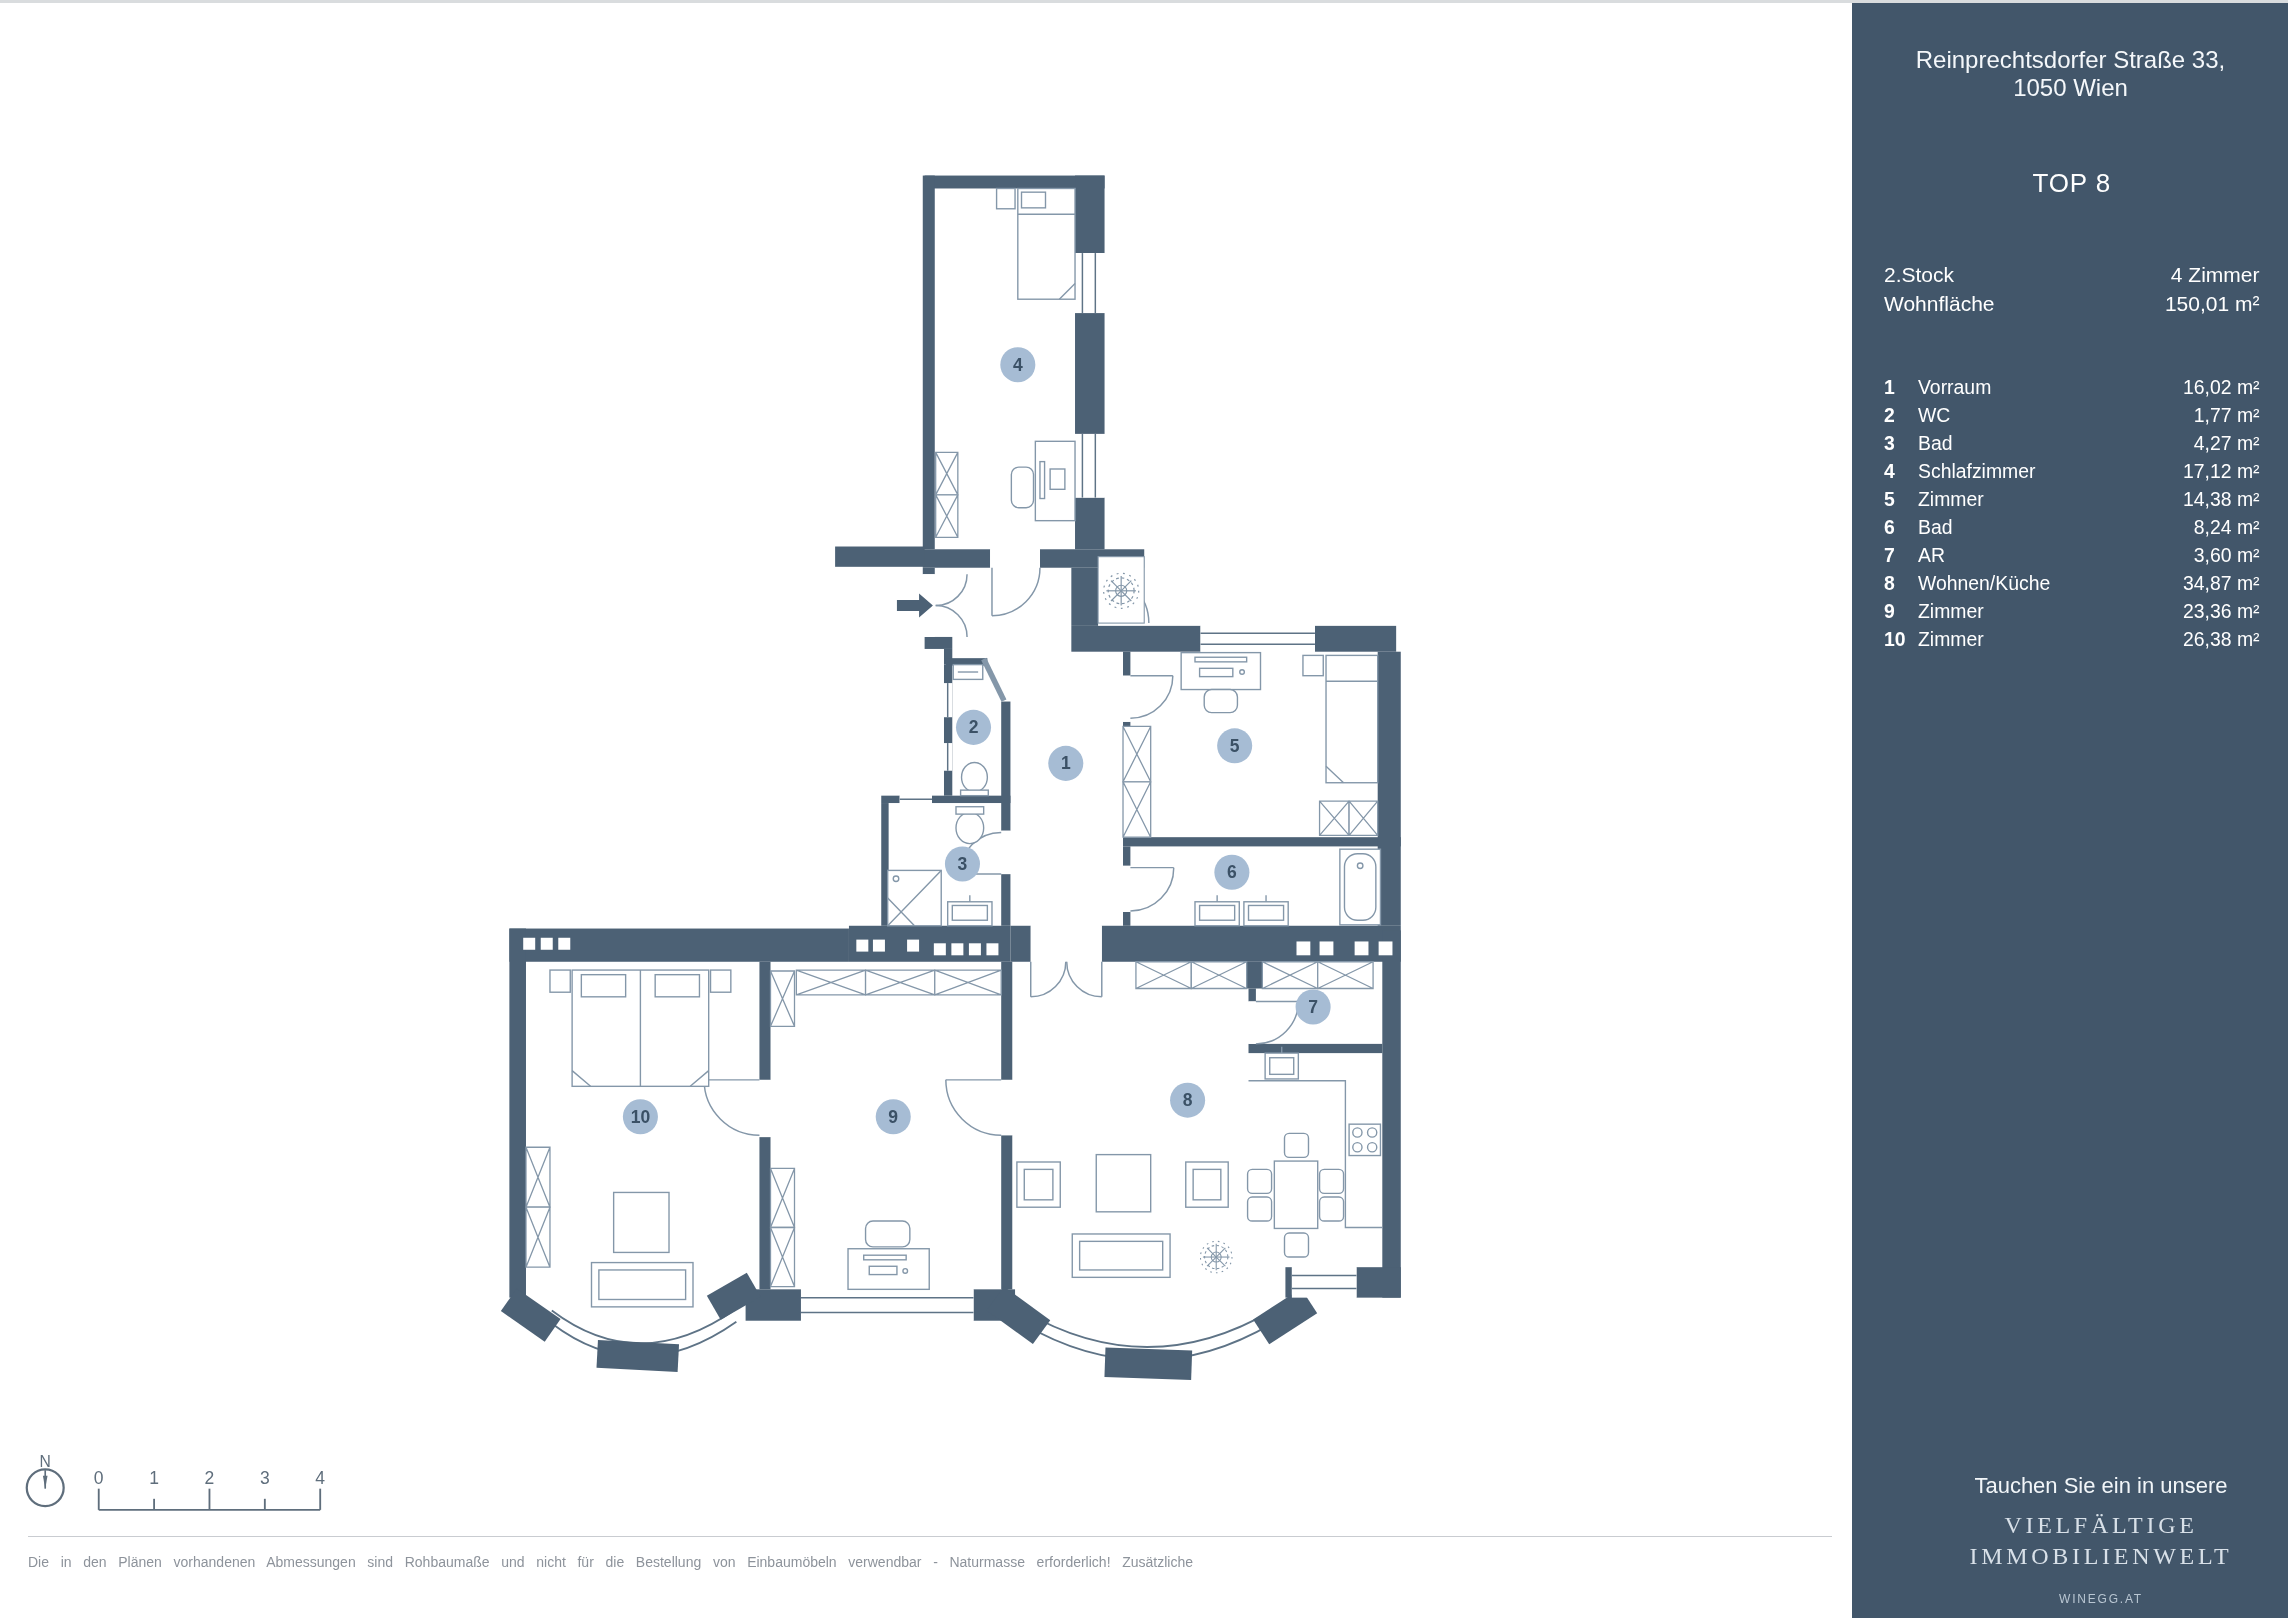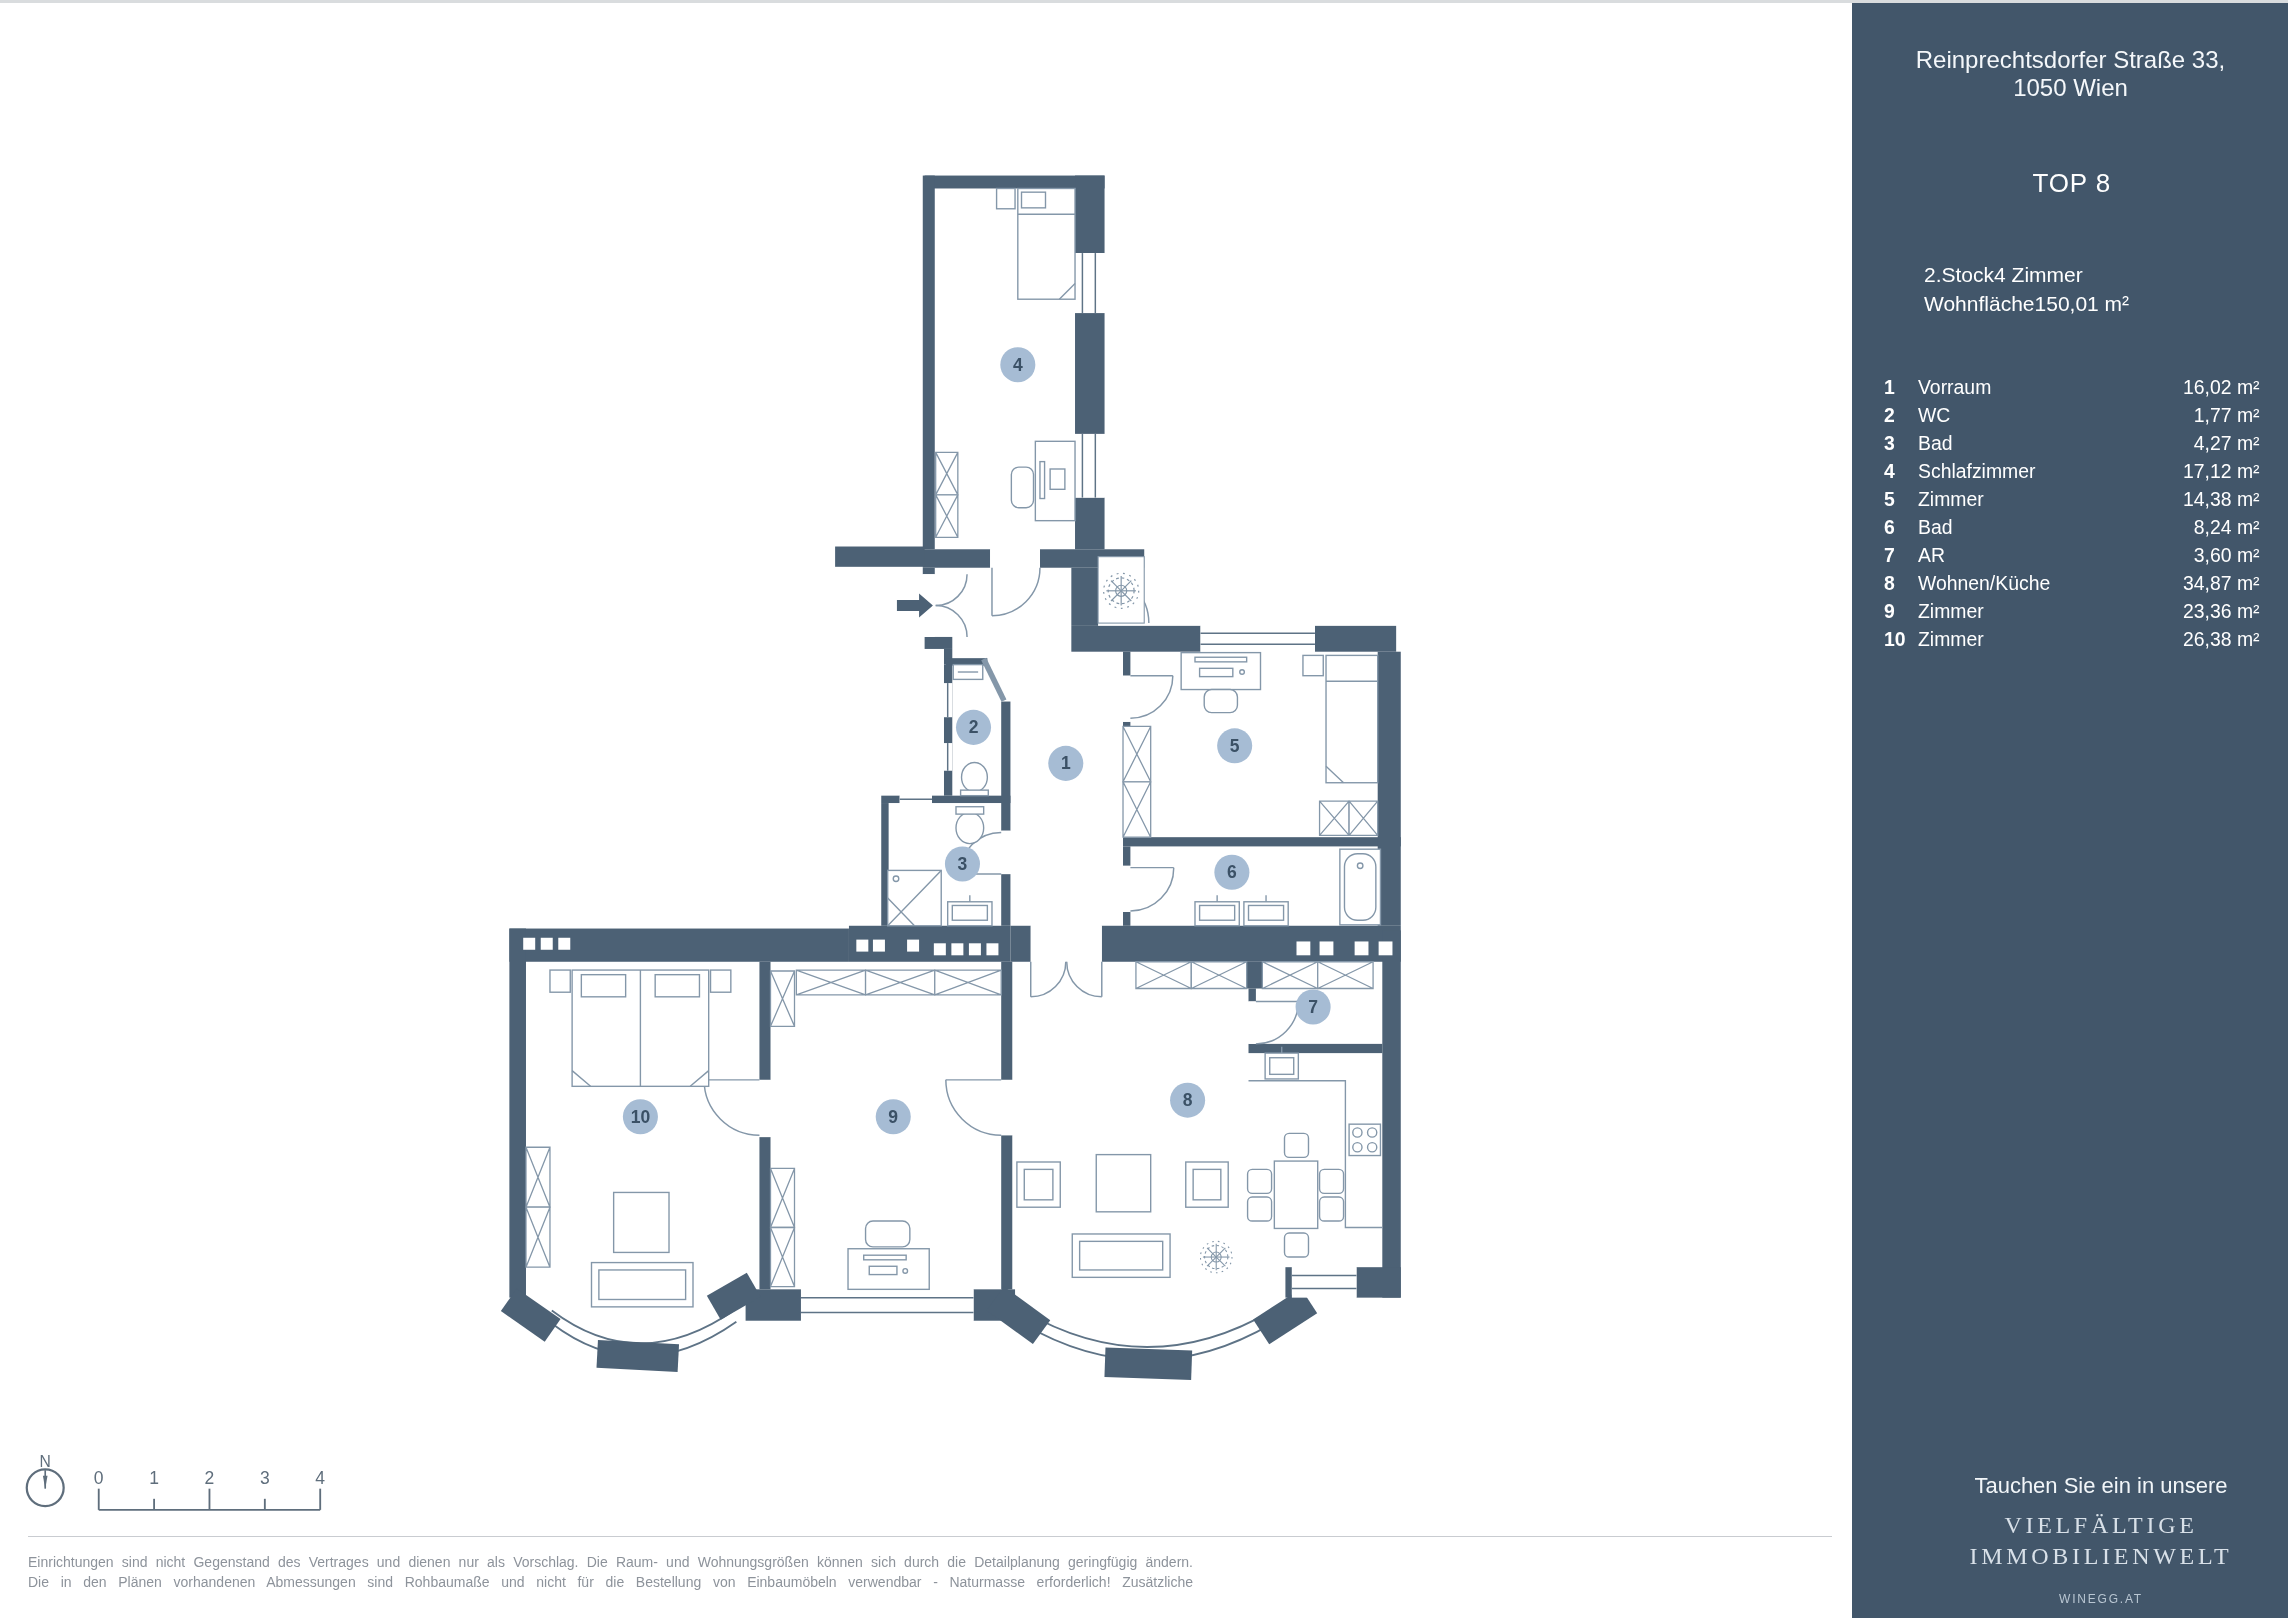--- a/index.html
+++ b/index.html
@@ -17,21 +17,21 @@
   
   #sidebar{position:absolute;left:1852px;top:0;width:437px;height:1619px;background:#42566A;
            color:#fff;box-sizing:border-box;}
   #logo-row{display:flex;align-items:flex-start;padding:46px 0 0 69px;}
   #logo-star{width:52px;height:85px;margin-top:1.8px;}
   #logo-text{margin-left:39px;font-family:"Liberation Serif",serif;font-weight:700;
              font-size:37px;line-height:41px;letter-spacing:6.5px;}
   #address{margin-top:46px;text-align:center;font-size:24px;line-height:28px;font-weight:300;color:#f4f7fa;}
   #unit{margin:66px 29.5px 0 32px;font-size:26px;letter-spacing:0.9px;font-weight:400;text-align:center;}
   #facts{margin:61px 29.5px 0 32px;font-size:21px;line-height:29px;font-weight:300;}
-  .fact-row{display:flex;margin-left:40px;}
+  .fact-row{display:flex;justify-content:space-between;}
   #room-list{margin:55px 29.5px 0 32px;font-size:19.4px;line-height:28px;font-weight:300;}
   .room-row{display:flex;}
   .room-no{width:34px;font-weight:700;}
   .room-name{flex:1;}
   .room-area{text-align:right;}
   #sb-footer{position:absolute;left:0;bottom:13px;width:498px;text-align:center;}
   #sb-footer .l1{font-size:22px;font-weight:300;color:#f2f6f9;}
   #sb-footer .serif{font-family:"Liberation Serif",serif;font-size:24px;line-height:31px;
                     letter-spacing:3.7px;color:#d8e0e8;margin-top:11px;}
   #sb-footer .site{margin-top:20px;font-size:12px;letter-spacing:1.8px;color:#b9c6d2;}
@@ -401,21 +401,20 @@
         <text x="107" y="1608">0</text>
         <text x="167" y="1608">1</text>
         <text x="227" y="1608">2</text>
         <text x="287" y="1608">3</text>
         <text x="347" y="1608">4</text>
       </g>
 </svg>
 
   <div id="divider"></div>
   <div id="disclaimer">
-    <div class="just">Einrichtungen sind nicht Gegenstand des Vertrages und dienen nur als Vorschlag. Die Raum- und Wohnungsgrößen können sich durch die Detailplanung geringfügig ändern.</div>
     <div class="just">Die in den Plänen vorhandenen Abmessungen sind Rohbaumaße und nicht für die Bestellung von Einbaumöbeln verwendbar - Naturmasse erforderlich! Zusätzliche</div>
   </div>
 </div>
 
 <div id="sidebar">
 
   <div id="address">
     <div>Reinprechtsdorfer Straße 33,</div>
     <div>1050 Wien</div>
   </div>

